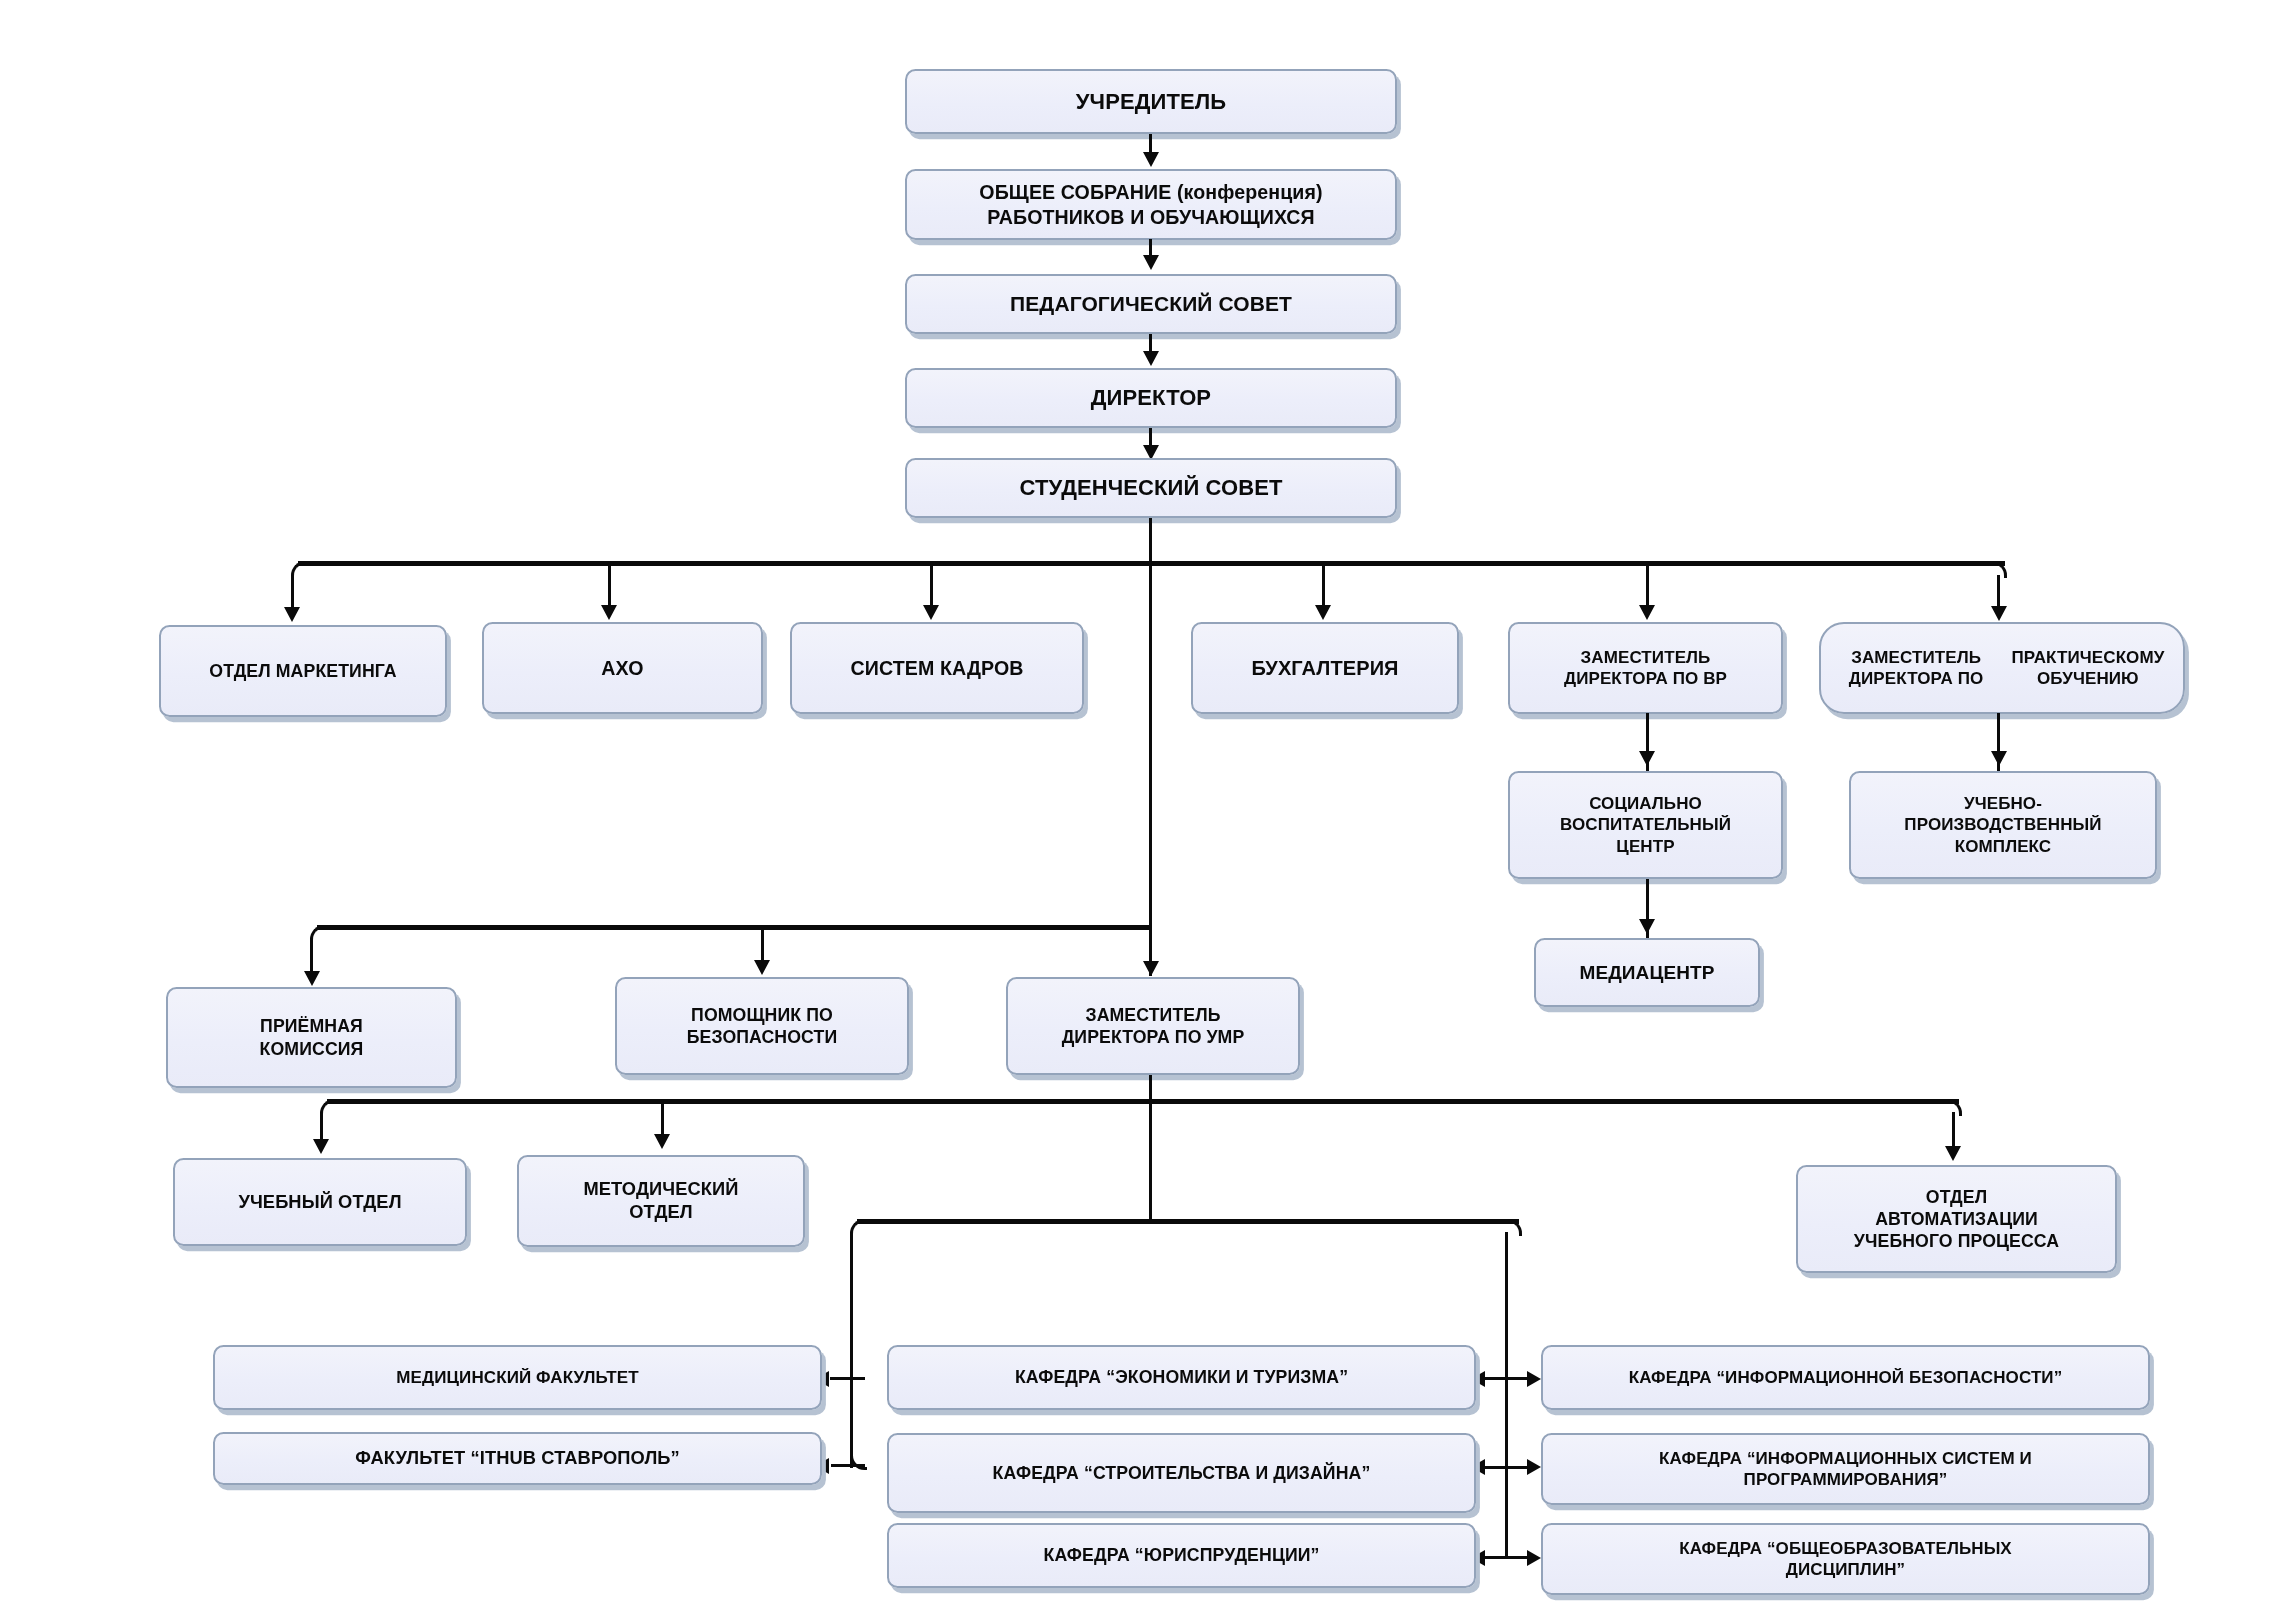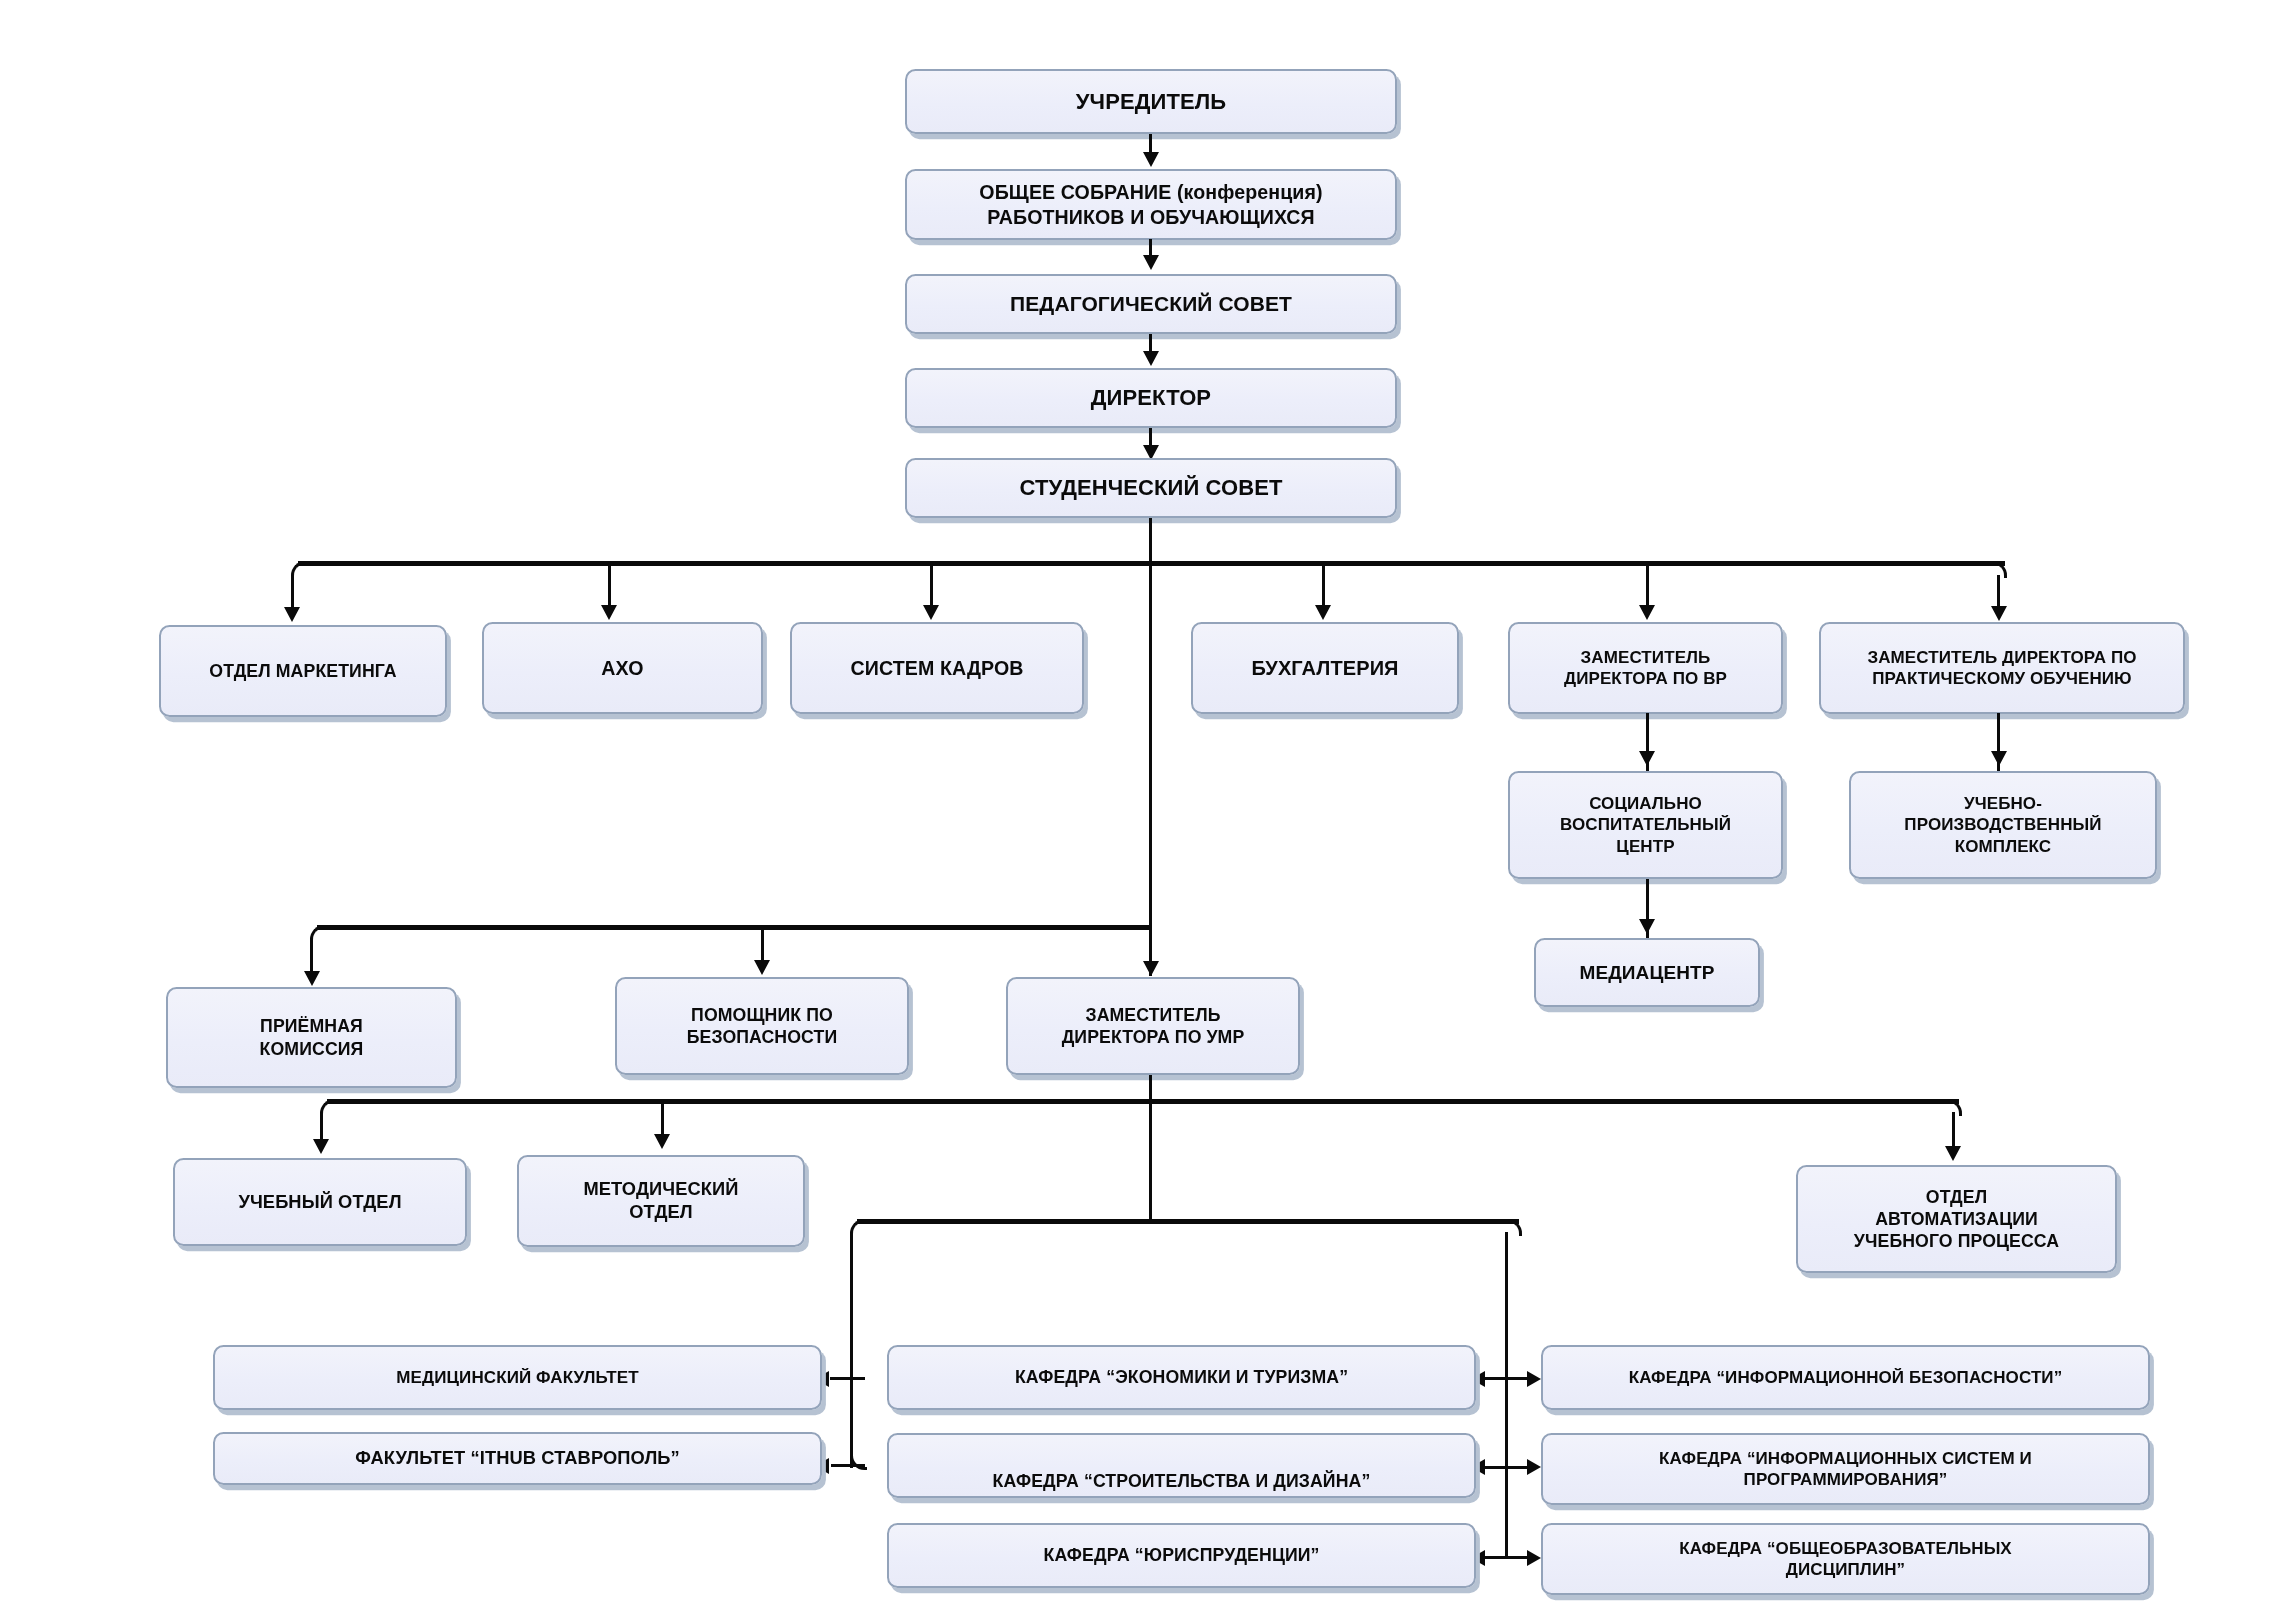--- a/index.html
+++ b/index.html
@@ -151,21 +151,21 @@
 
   <div class="node" style="left:1191px;top:622px;width:268px;height:92px;font-size:20px;">
     <span>БУХГАЛТЕРИЯ</span>
   </div>
 
   <div class="node" style="left:1508px;top:622px;width:275px;height:92px;font-size:17px;flex-direction:column;">
     <span>ЗАМЕСТИТЕЛЬ</span>
     <span>ДИРЕКТОРА ПО ВР</span>
   </div>
 
-  <div class="node" style="left:1819px;top:622px;width:366px;height:92px;font-size:17px;flex-direction:column;">
+  <div class="node" style="left:1819px;top:622px;width:366px;height:92px;font-size:17px;border-radius:25px;">
     <span>ЗАМЕСТИТЕЛЬ ДИРЕКТОРА ПО</span>
     <span>ПРАКТИЧЕСКОМУ ОБУЧЕНИЮ</span>
   </div>
 
   <div class="vline" style="left:1646px;top:713px;height:58px;"></div>
   <div class="arrow-down" style="left:1639px;top:751px;"></div>
 
   <div class="vline" style="left:1997px;top:713px;height:58px;"></div>
   <div class="arrow-down" style="left:1991px;top:751px;"></div>
 
@@ -275,21 +275,21 @@
   </div>
 
   <div class="node" style="left:213px;top:1432px;width:609px;height:53px;font-size:18.3px;">
     <span>ФАКУЛЬТЕТ “ITHUB СТАВРОПОЛЬ”</span>
   </div>
 
   <div class="node" style="left:887px;top:1345px;width:589px;height:65px;font-size:17.7px;">
     <span>КАФЕДРА “ЭКОНОМИКИ И ТУРИЗМА”</span>
   </div>
 
-  <div class="node" style="left:887px;top:1433px;width:589px;height:65px;font-size:17.7px;align-items:flex-end;">
+  <div class="node" style="left:887px;top:1433px;width:589px;height:80px;font-size:17.7px;">
     <span>КАФЕДРА “СТРОИТЕЛЬСТВА И ДИЗАЙНА”</span>
   </div>
 
   <div class="node" style="left:887px;top:1523px;width:589px;height:65px;font-size:17.7px;">
     <span>КАФЕДРА “ЮРИСПРУДЕНЦИИ”</span>
   </div>
 
   <div class="node" style="left:1541px;top:1345px;width:609px;height:65px;font-size:17px;">
     <span>КАФЕДРА “ИНФОРМАЦИОННОЙ БЕЗОПАСНОСТИ”</span>
   </div>

